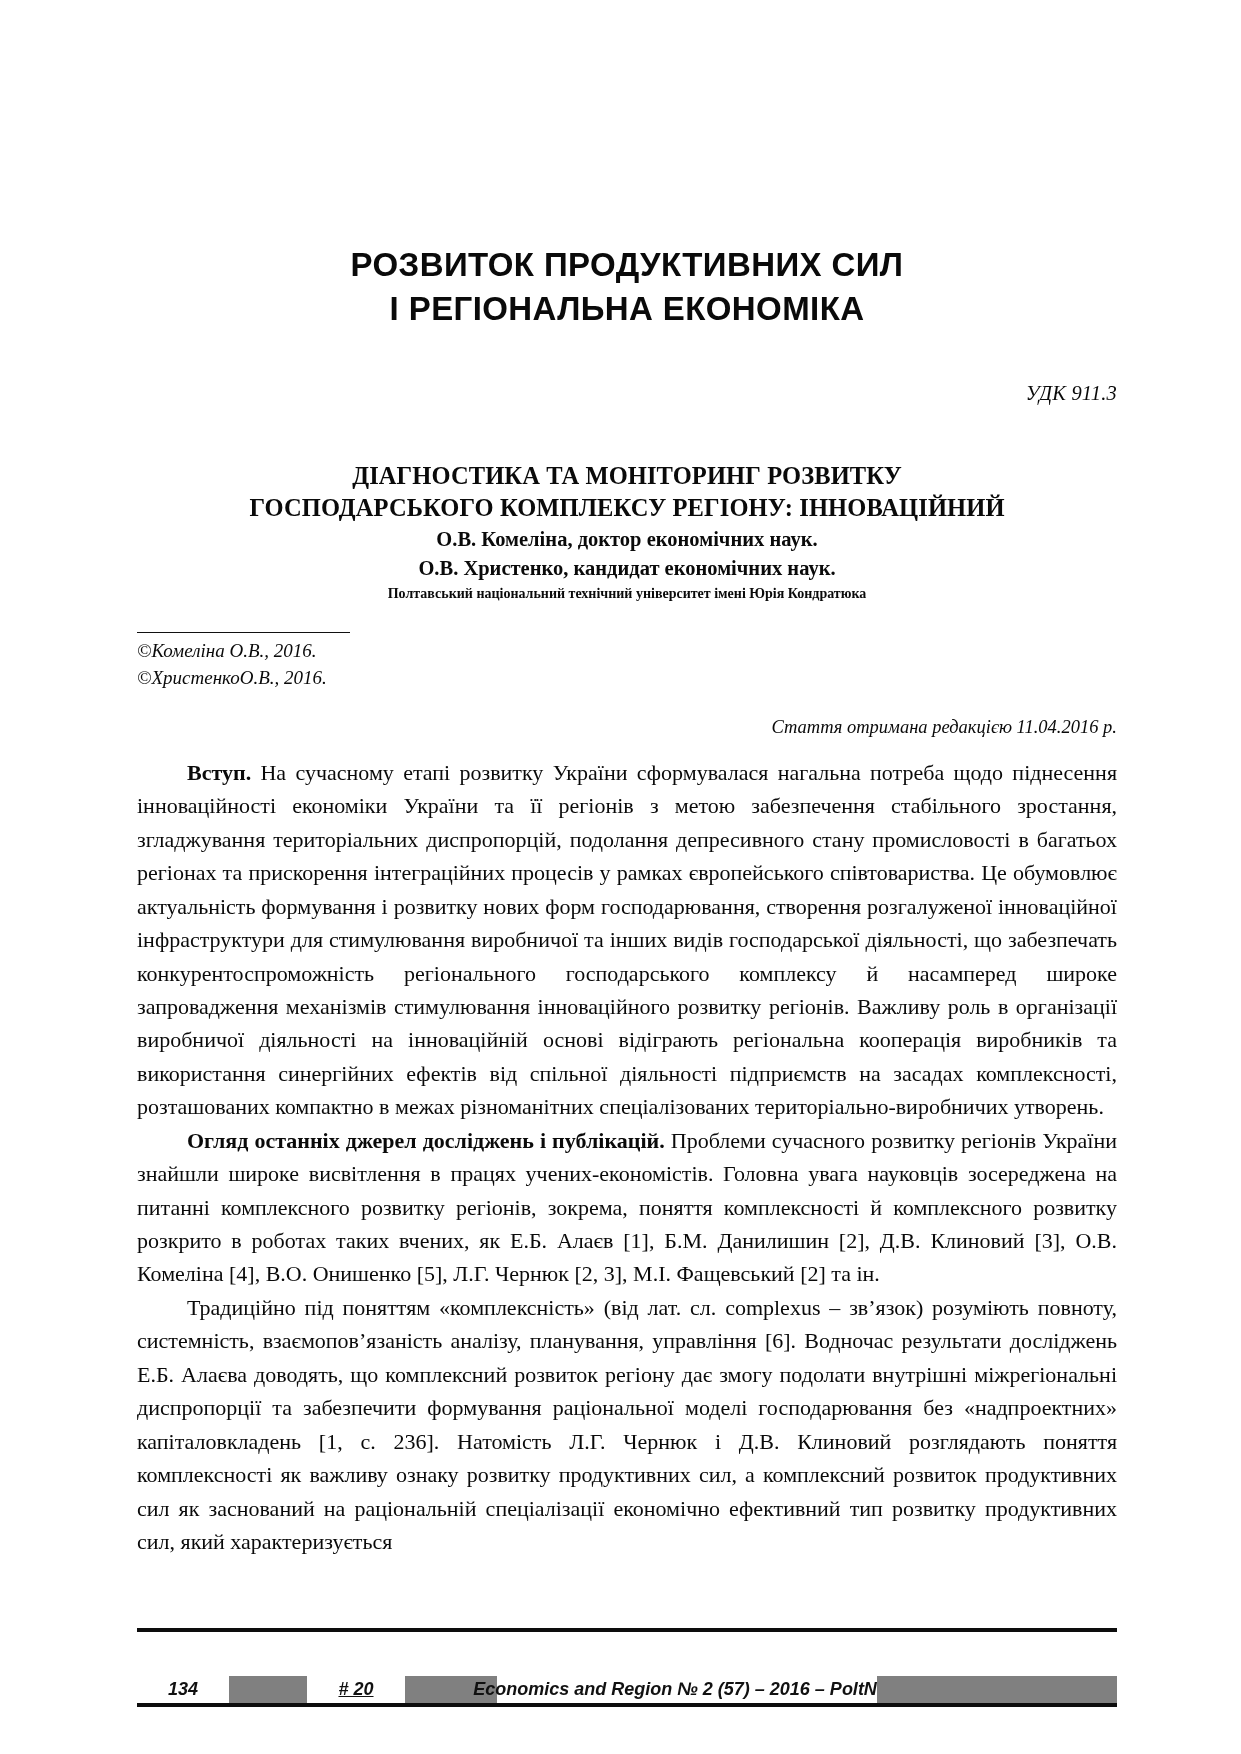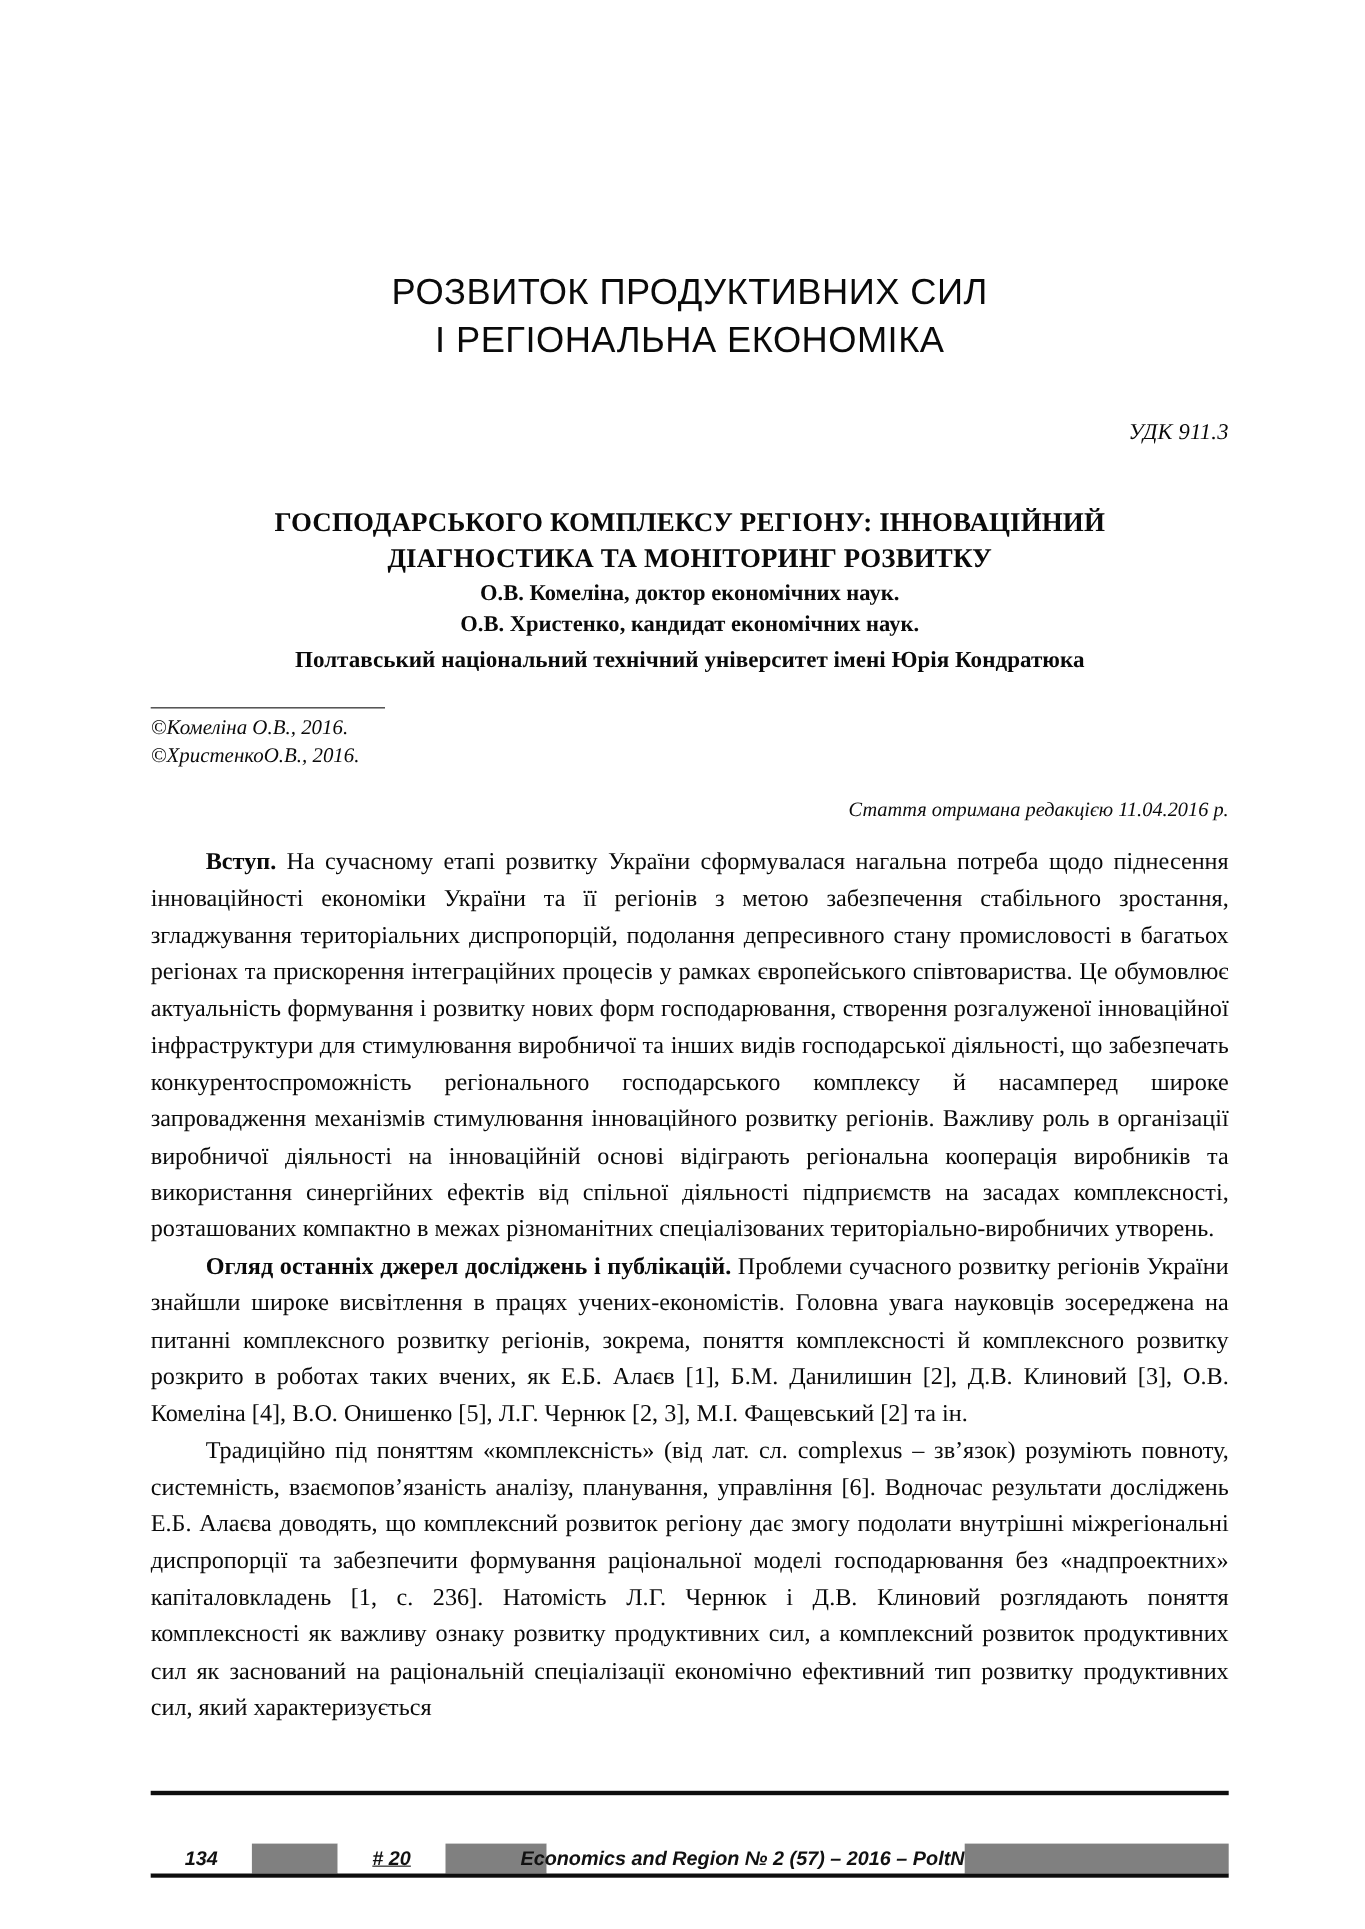--- a/index.html
+++ b/index.html
@@ -26,21 +26,21 @@
   .content {
     position: absolute;
     left: 137px;
     top: 0;
     width: 980px;
   }
 
   
   .section-header {
     text-align: center;
-    font-weight: normal;
+    font-weight: bold;
     font-size: 33px;
     line-height: 1.32;
     letter-spacing: 0.4px;
     margin-top: 243px;
     font-family: "Liberation Sans", "DejaVu Sans", sans-serif;
   }
   .section-header .line { display: block; white-space: nowrap; }
 
   
   .udc {
@@ -66,21 +66,21 @@
   .authors {
     text-align: center;
     font-weight: bold;
     font-size: 20.5px;
     line-height: 1.45;
   }
   .authors .aline { display: block; }
   .affiliation {
     text-align: center;
     font-weight: bold;
-    font-size: 21px;
+    font-size: 14px;
     line-height: 1.45;
   }
 
   
   .rule-short {
     width: 213px;
     height: 0;
     border-top: 1.3px solid #111;
     margin-top: 28px;
     margin-bottom: 5px;
@@ -163,22 +163,22 @@
   <div class="content">
 
     <div class="section-header">
       <span class="line">РОЗВИТОК ПРОДУКТИВНИХ СИЛ</span>
       <span class="line">І РЕГІОНАЛЬНА ЕКОНОМІКА</span>
     </div>
 
     <div class="udc">УДК 911.3</div>
 
     <div class="article-title">
+      <span class="tline">ДІАГНОСТИКА ТА МОНІТОРИНГ РОЗВИТКУ</span>
       <span class="tline">ГОСПОДАРСЬКОГО КОМПЛЕКСУ РЕГІОНУ: ІННОВАЦІЙНИЙ</span>
-      <span class="tline">ДІАГНОСТИКА ТА МОНІТОРИНГ РОЗВИТКУ</span>
     </div>
 
     <div class="authors">
       <span class="aline">О.В. Комеліна, доктор економічних наук.</span>
       <span class="aline">О.В. Христенко, кандидат економічних наук.</span>
     </div>
     <div class="affiliation">Полтавський національний технічний університет імені Юрія Кондратюка</div>
 
     <div class="rule-short"></div>
 

